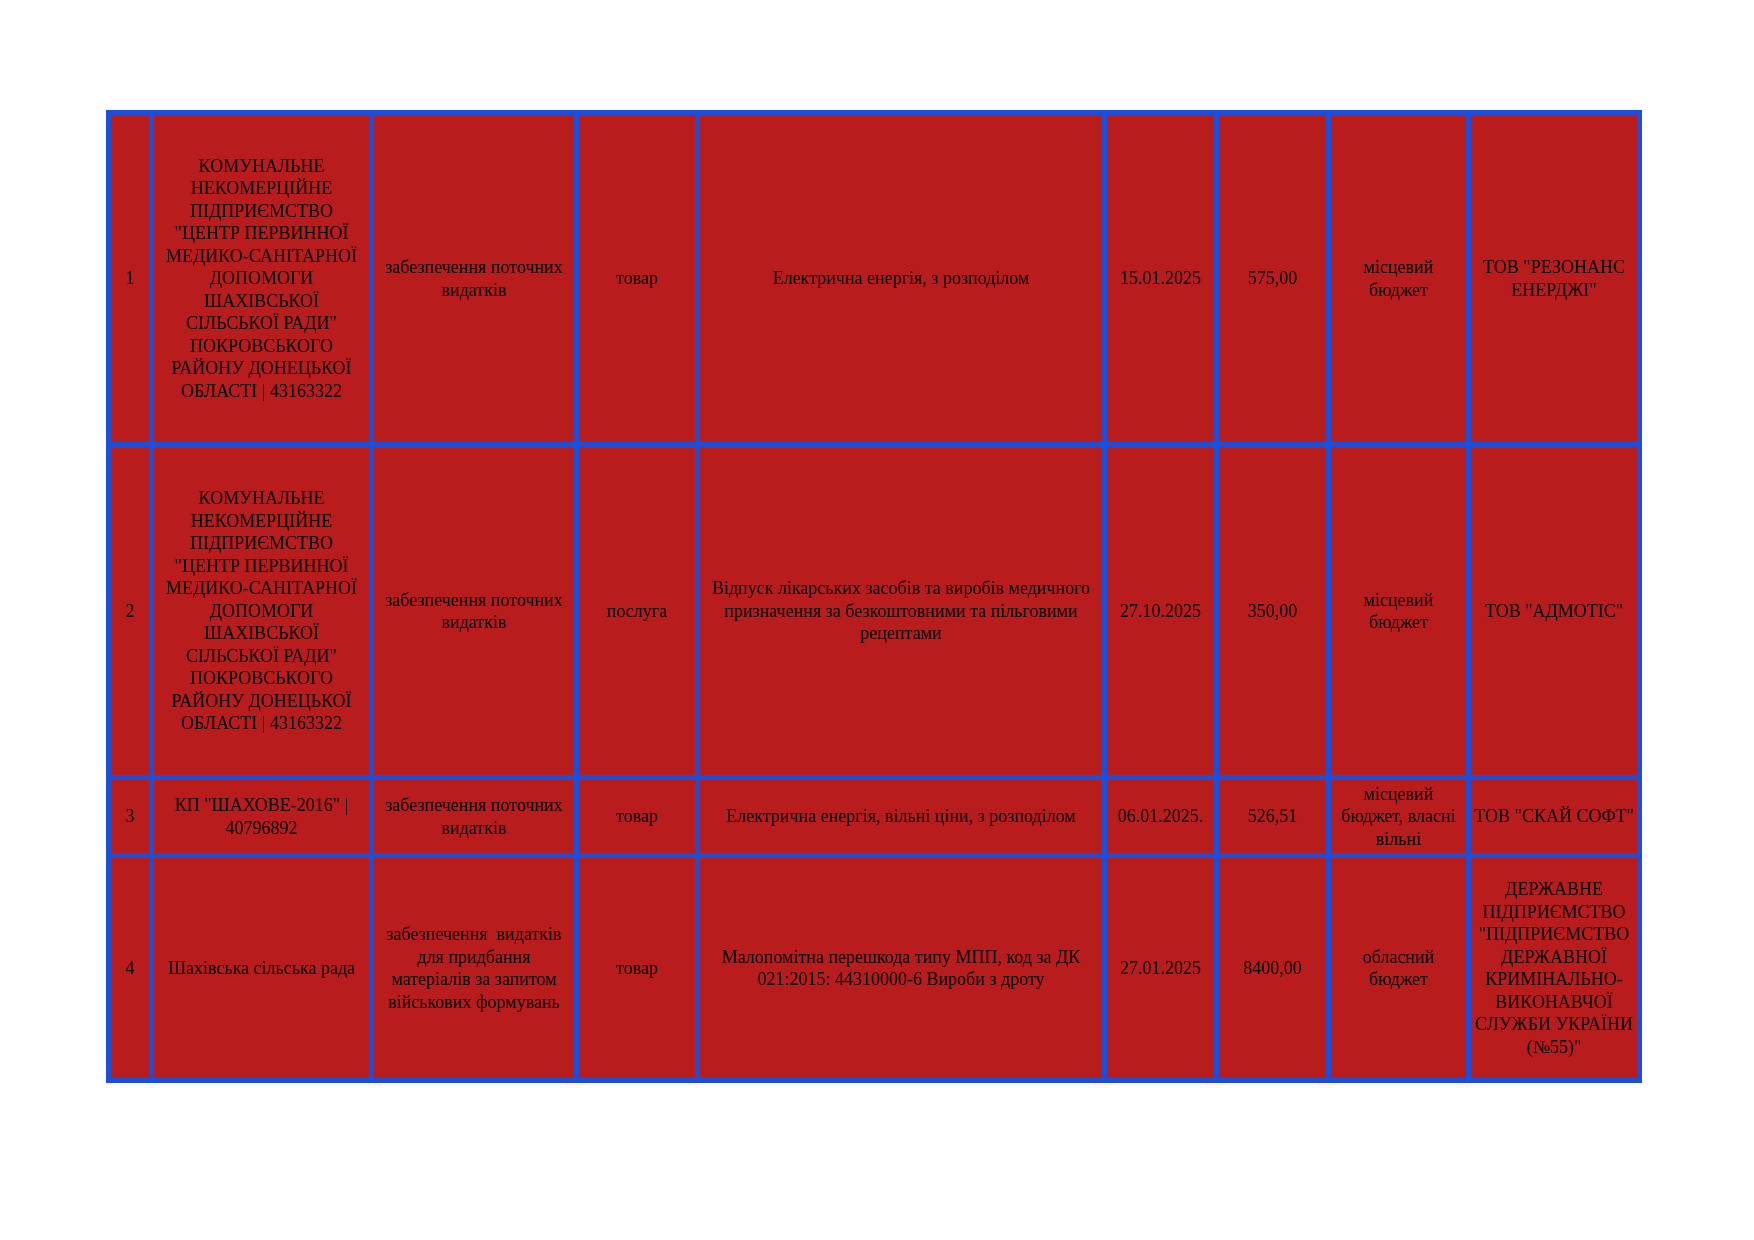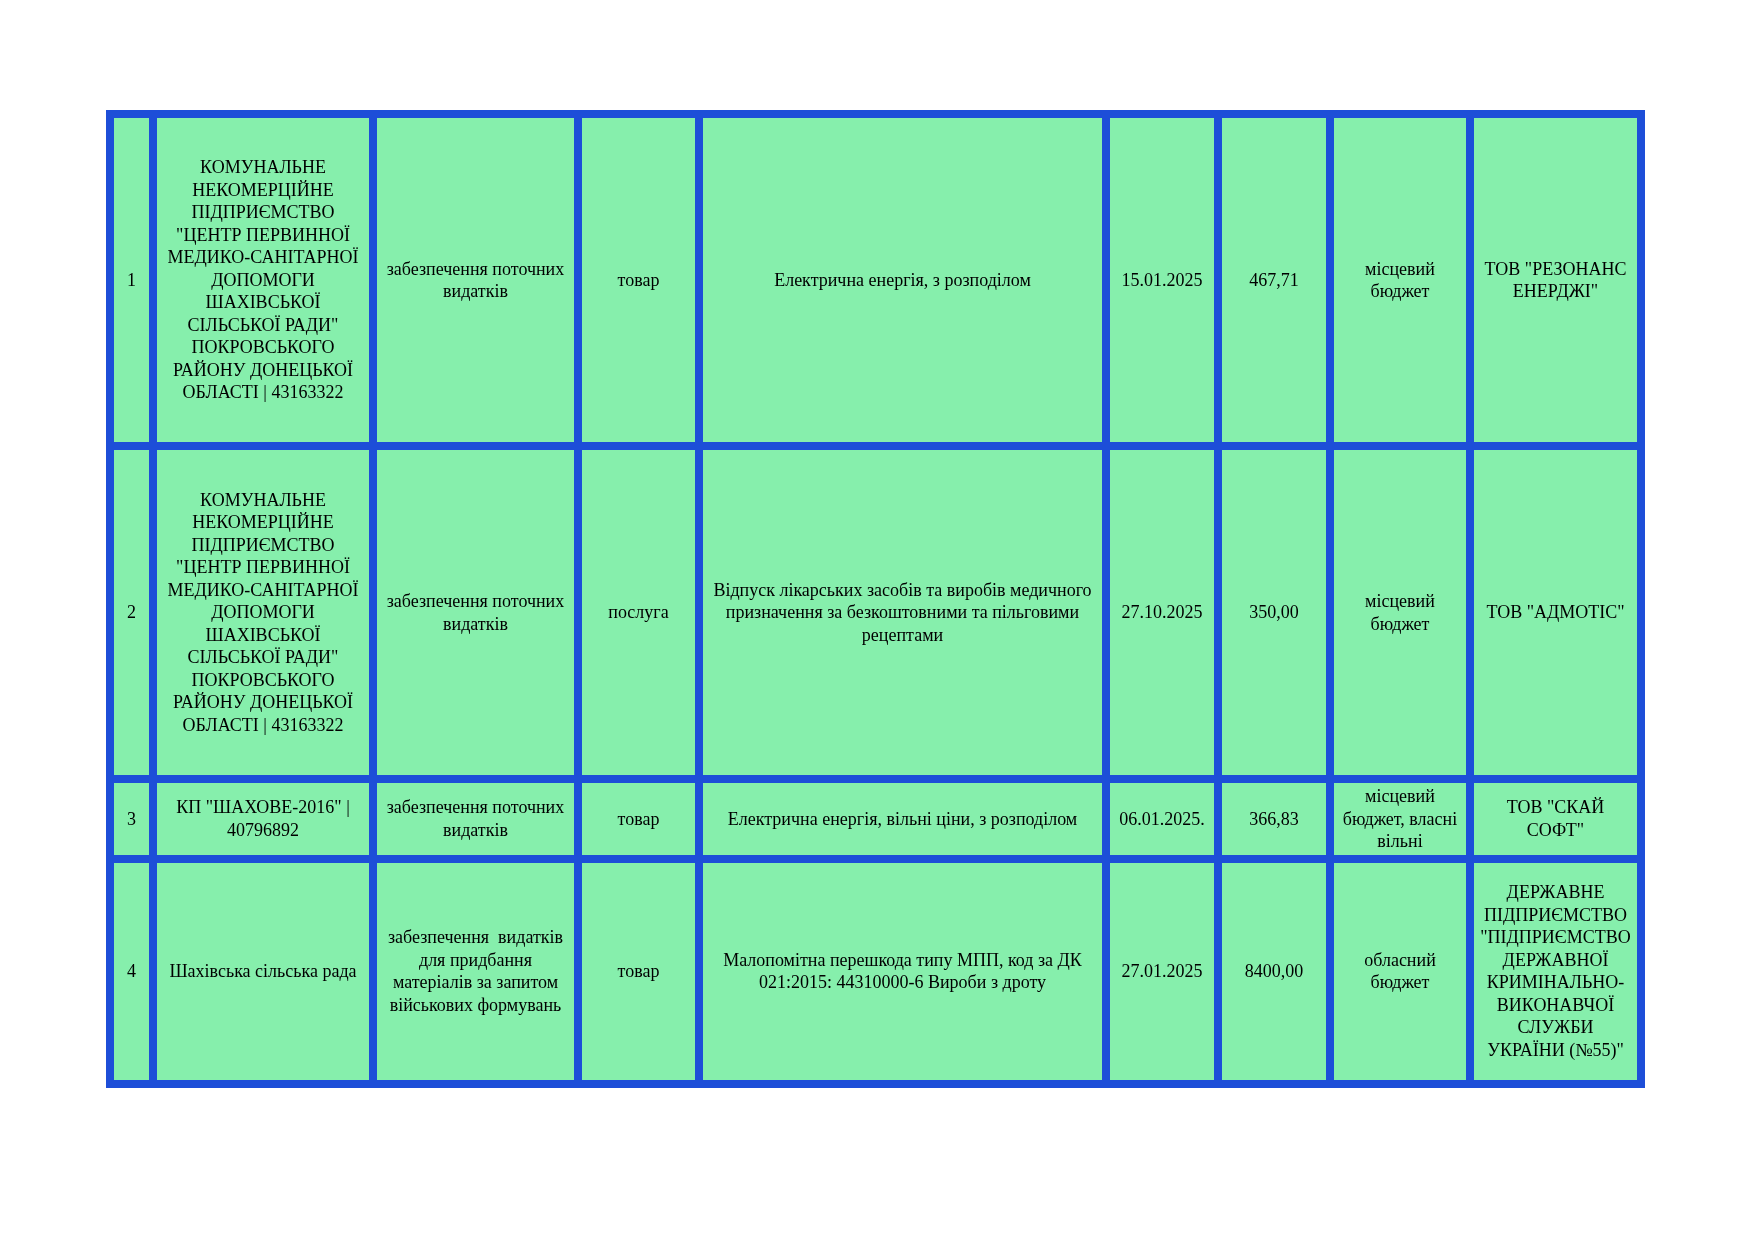--- a/index.html
+++ b/index.html
@@ -20,29 +20,29 @@
   }
   table.report {
     position: absolute;
     left: 106px;
     top: 110px;
     width: 1531px;
     border-collapse: collapse;
     table-layout: fixed;
   }
   table.report td {
-    border: 8px solid #1d4ed8;
+    border: 5px solid #1d4ed8;
     box-sizing: border-box;
     vertical-align: middle;
     text-align: center;
     padding: 2px 3px;
     font-size: 18px;
     line-height: 1.25;
     overflow-wrap: break-word;
-    background: #86efac;
+    background: #b91c1c;
   }
   tr.r1 { height: 332px; }
   tr.r2 { height: 333px; }
   tr.r3 { height: 78px; }
   tr.r4 { height: 225px; }
   td.top   { vertical-align: top; }
   td.left  { text-align: left; margin-top: 44px; }
   td.no-bottom { border-bottom: none; }
   td.prewrap { white-space: pre-wrap; }
   td.anywrap { overflow-wrap: anywhere; }
@@ -65,21 +65,21 @@
     </colgroup>
 
     <tbody>
         <tr class="r1">
       <td>1</td>
       <td>КОМУНАЛЬНЕ НЕКОМЕРЦІЙНЕ ПІДПРИЄМСТВО "ЦЕНТР ПЕРВИННОЇ МЕДИКО-САНІТАРНОЇ ДОПОМОГИ ШАХІВСЬКОЇ СІЛЬСЬКОЇ РАДИ" ПОКРОВСЬКОГО РАЙОНУ ДОНЕЦЬКОЇ ОБЛАСТІ | 43163322</td>
       <td>забезпечення поточних видатків</td>
       <td>товар</td>
       <td>Електрична енергія, з розподілом</td>
       <td>15.01.2025</td>
-      <td>467,71</td>
+      <td>575,00</td>
       <td>місцевий бюджет</td>
       <td class="anywrap">ТОВ "РЕЗОНАНС ЕНЕРДЖІ"</td>
     </tr>
 
     <tr class="r2">
       <td>2</td>
       <td>КОМУНАЛЬНЕ НЕКОМЕРЦІЙНЕ ПІДПРИЄМСТВО "ЦЕНТР ПЕРВИННОЇ МЕДИКО-САНІТАРНОЇ ДОПОМОГИ ШАХІВСЬКОЇ СІЛЬСЬКОЇ РАДИ" ПОКРОВСЬКОГО РАЙОНУ ДОНЕЦЬКОЇ ОБЛАСТІ | 43163322</td>
       <td>забезпечення поточних видатків</td>
       <td>послуга</td>
       <td>Відпуск лікарських засобів та виробів медичного призначення за безкоштовними та пільговими рецептами</td>
@@ -89,21 +89,21 @@
       <td class="anywrap">ТОВ "АДМОТІС"</td>
     </tr>
 
     <tr class="r3">
       <td>3</td>
       <td>КП "ШАХОВЕ-2016" | 40796892</td>
       <td>забезпечення поточних видатків</td>
       <td>товар</td>
       <td>Електрична енергія, вільні ціни, з розподілом</td>
       <td>06.01.2025.</td>
-      <td>366,83</td>
+      <td>526,51</td>
       <td>місцевий бюджет, власні вільні</td>
       <td class="anywrap">ТОВ "СКАЙ СОФТ"</td>
     </tr>
 
     <tr class="r4">
       <td>4</td>
       <td class="top left">Шахівська сільська рада</td>
       <td class="top no-bottom prewrap">забезпечення  видатків для придбання матеріалів за запитом військових формувань</td>
       <td>товар</td>
       <td class="top no-bottom">Малопомітна перешкода типу МПП, код за ДК 021:2015: 44310000-6 Вироби з дроту</td>

